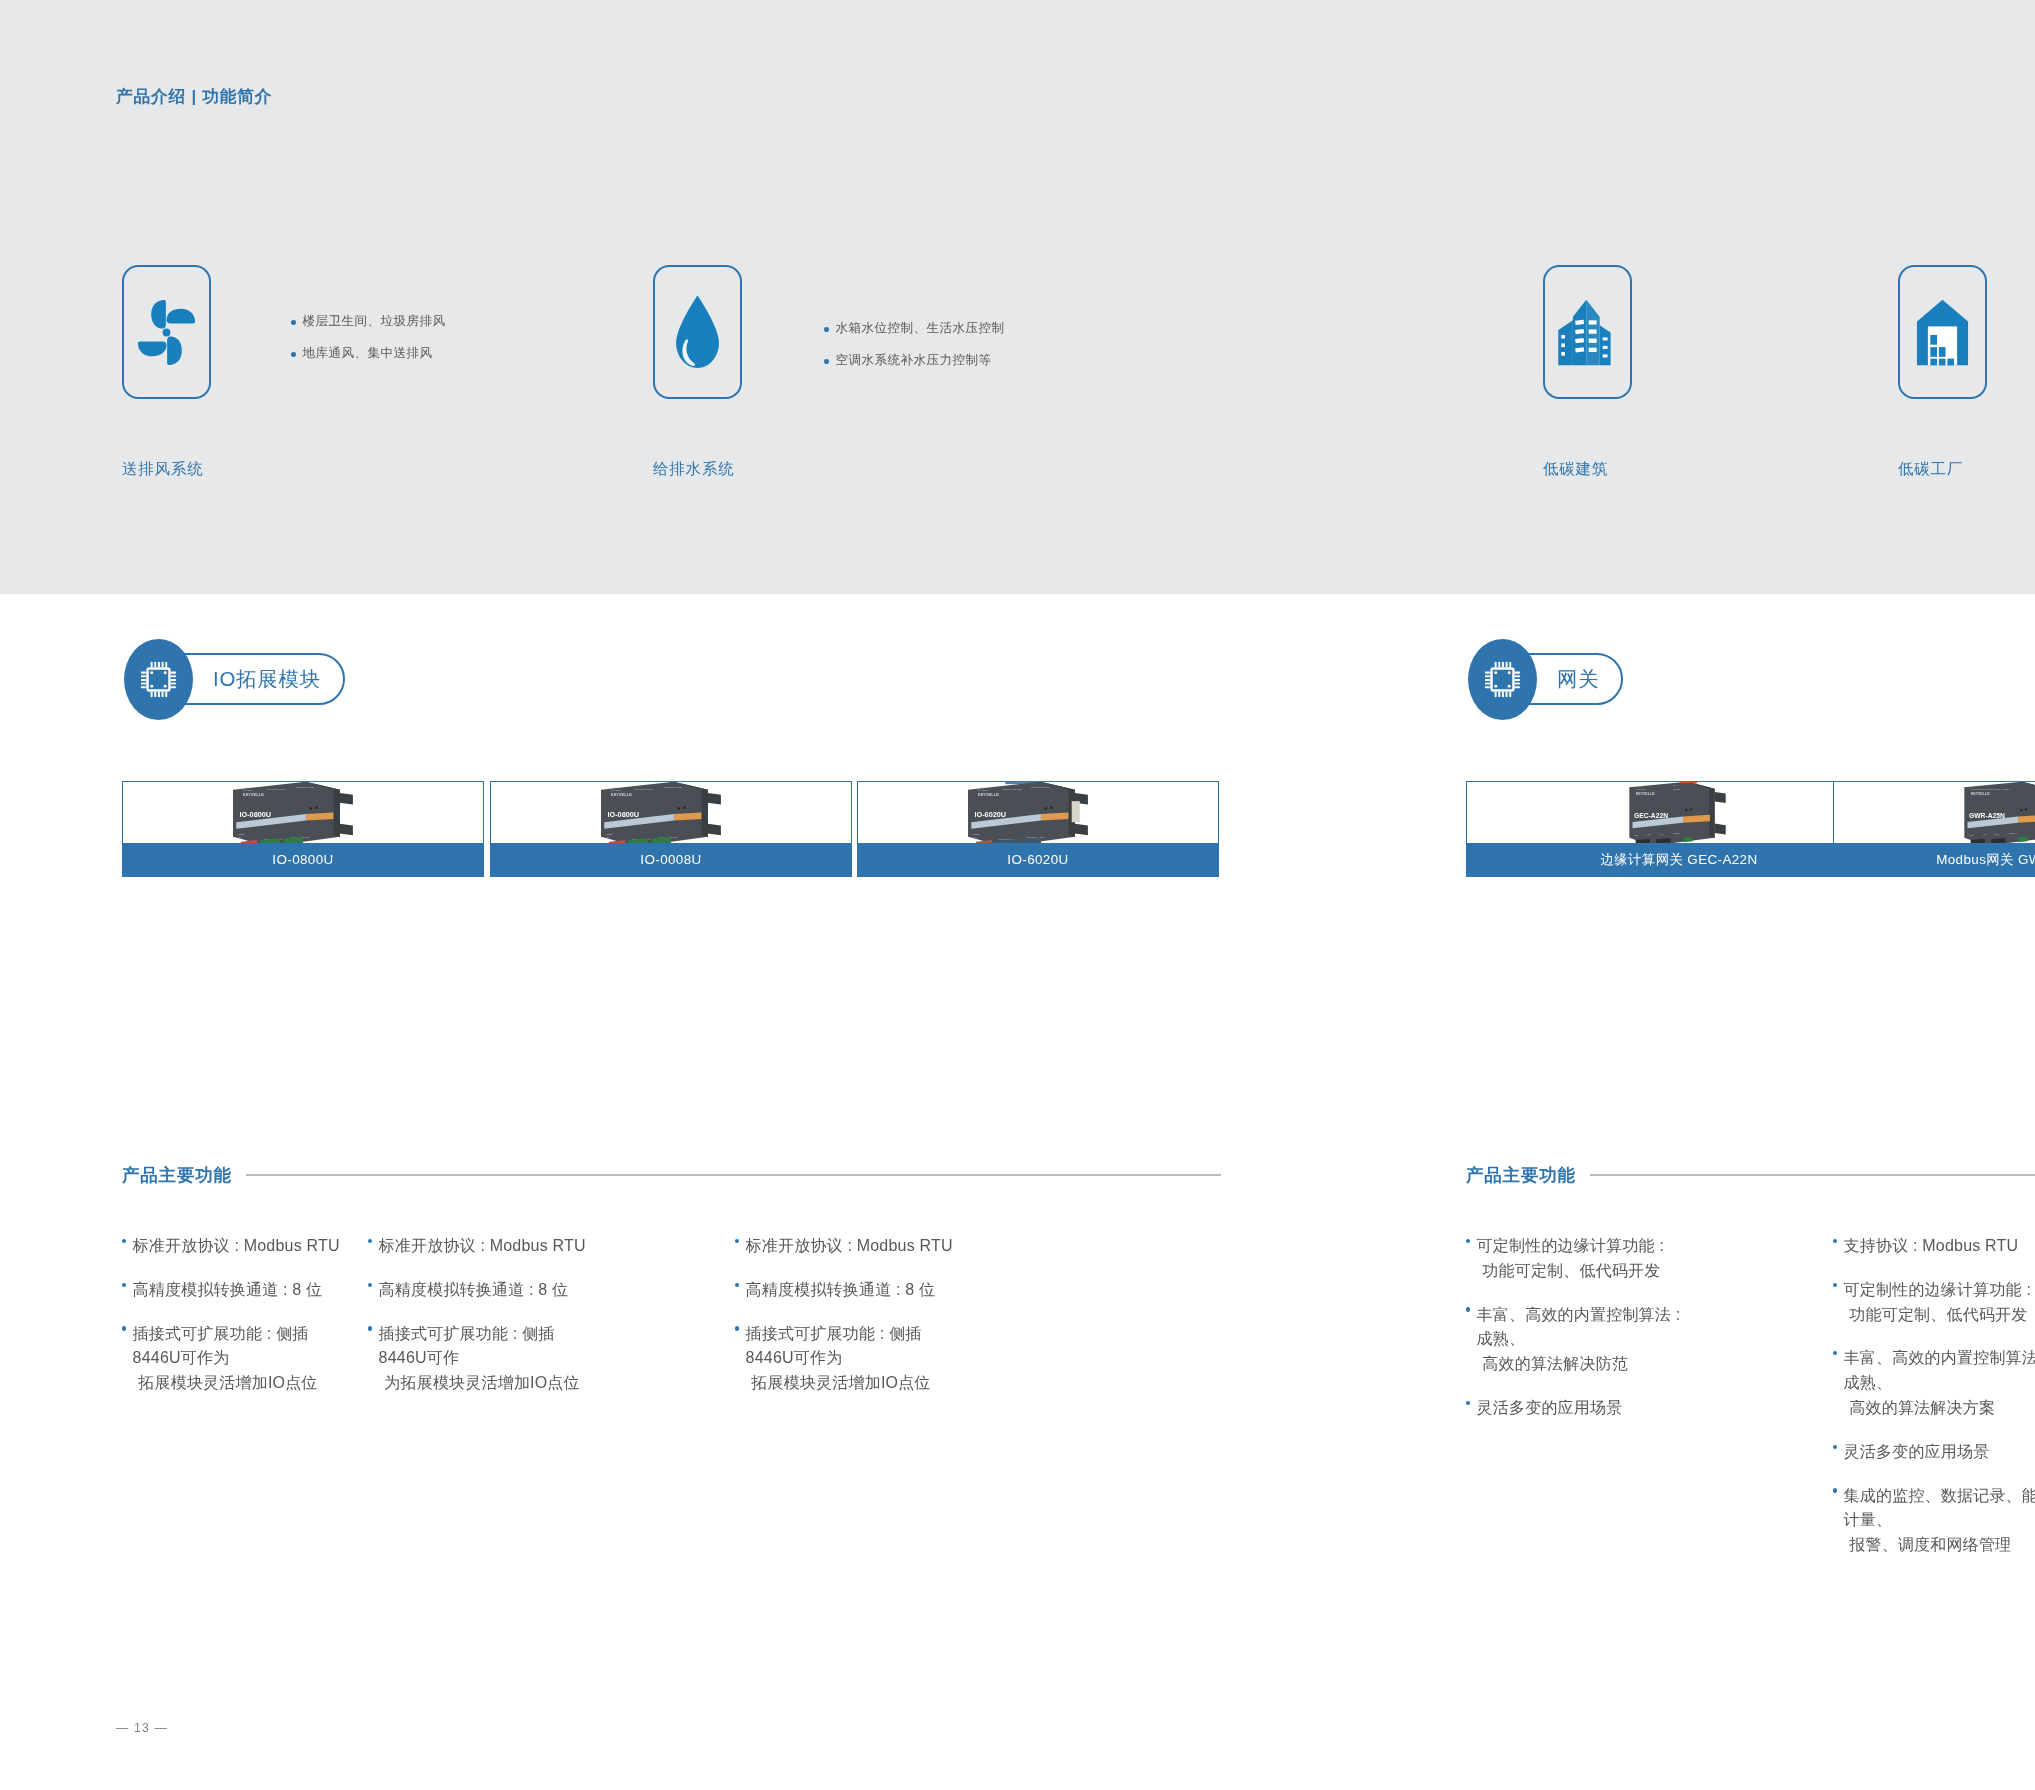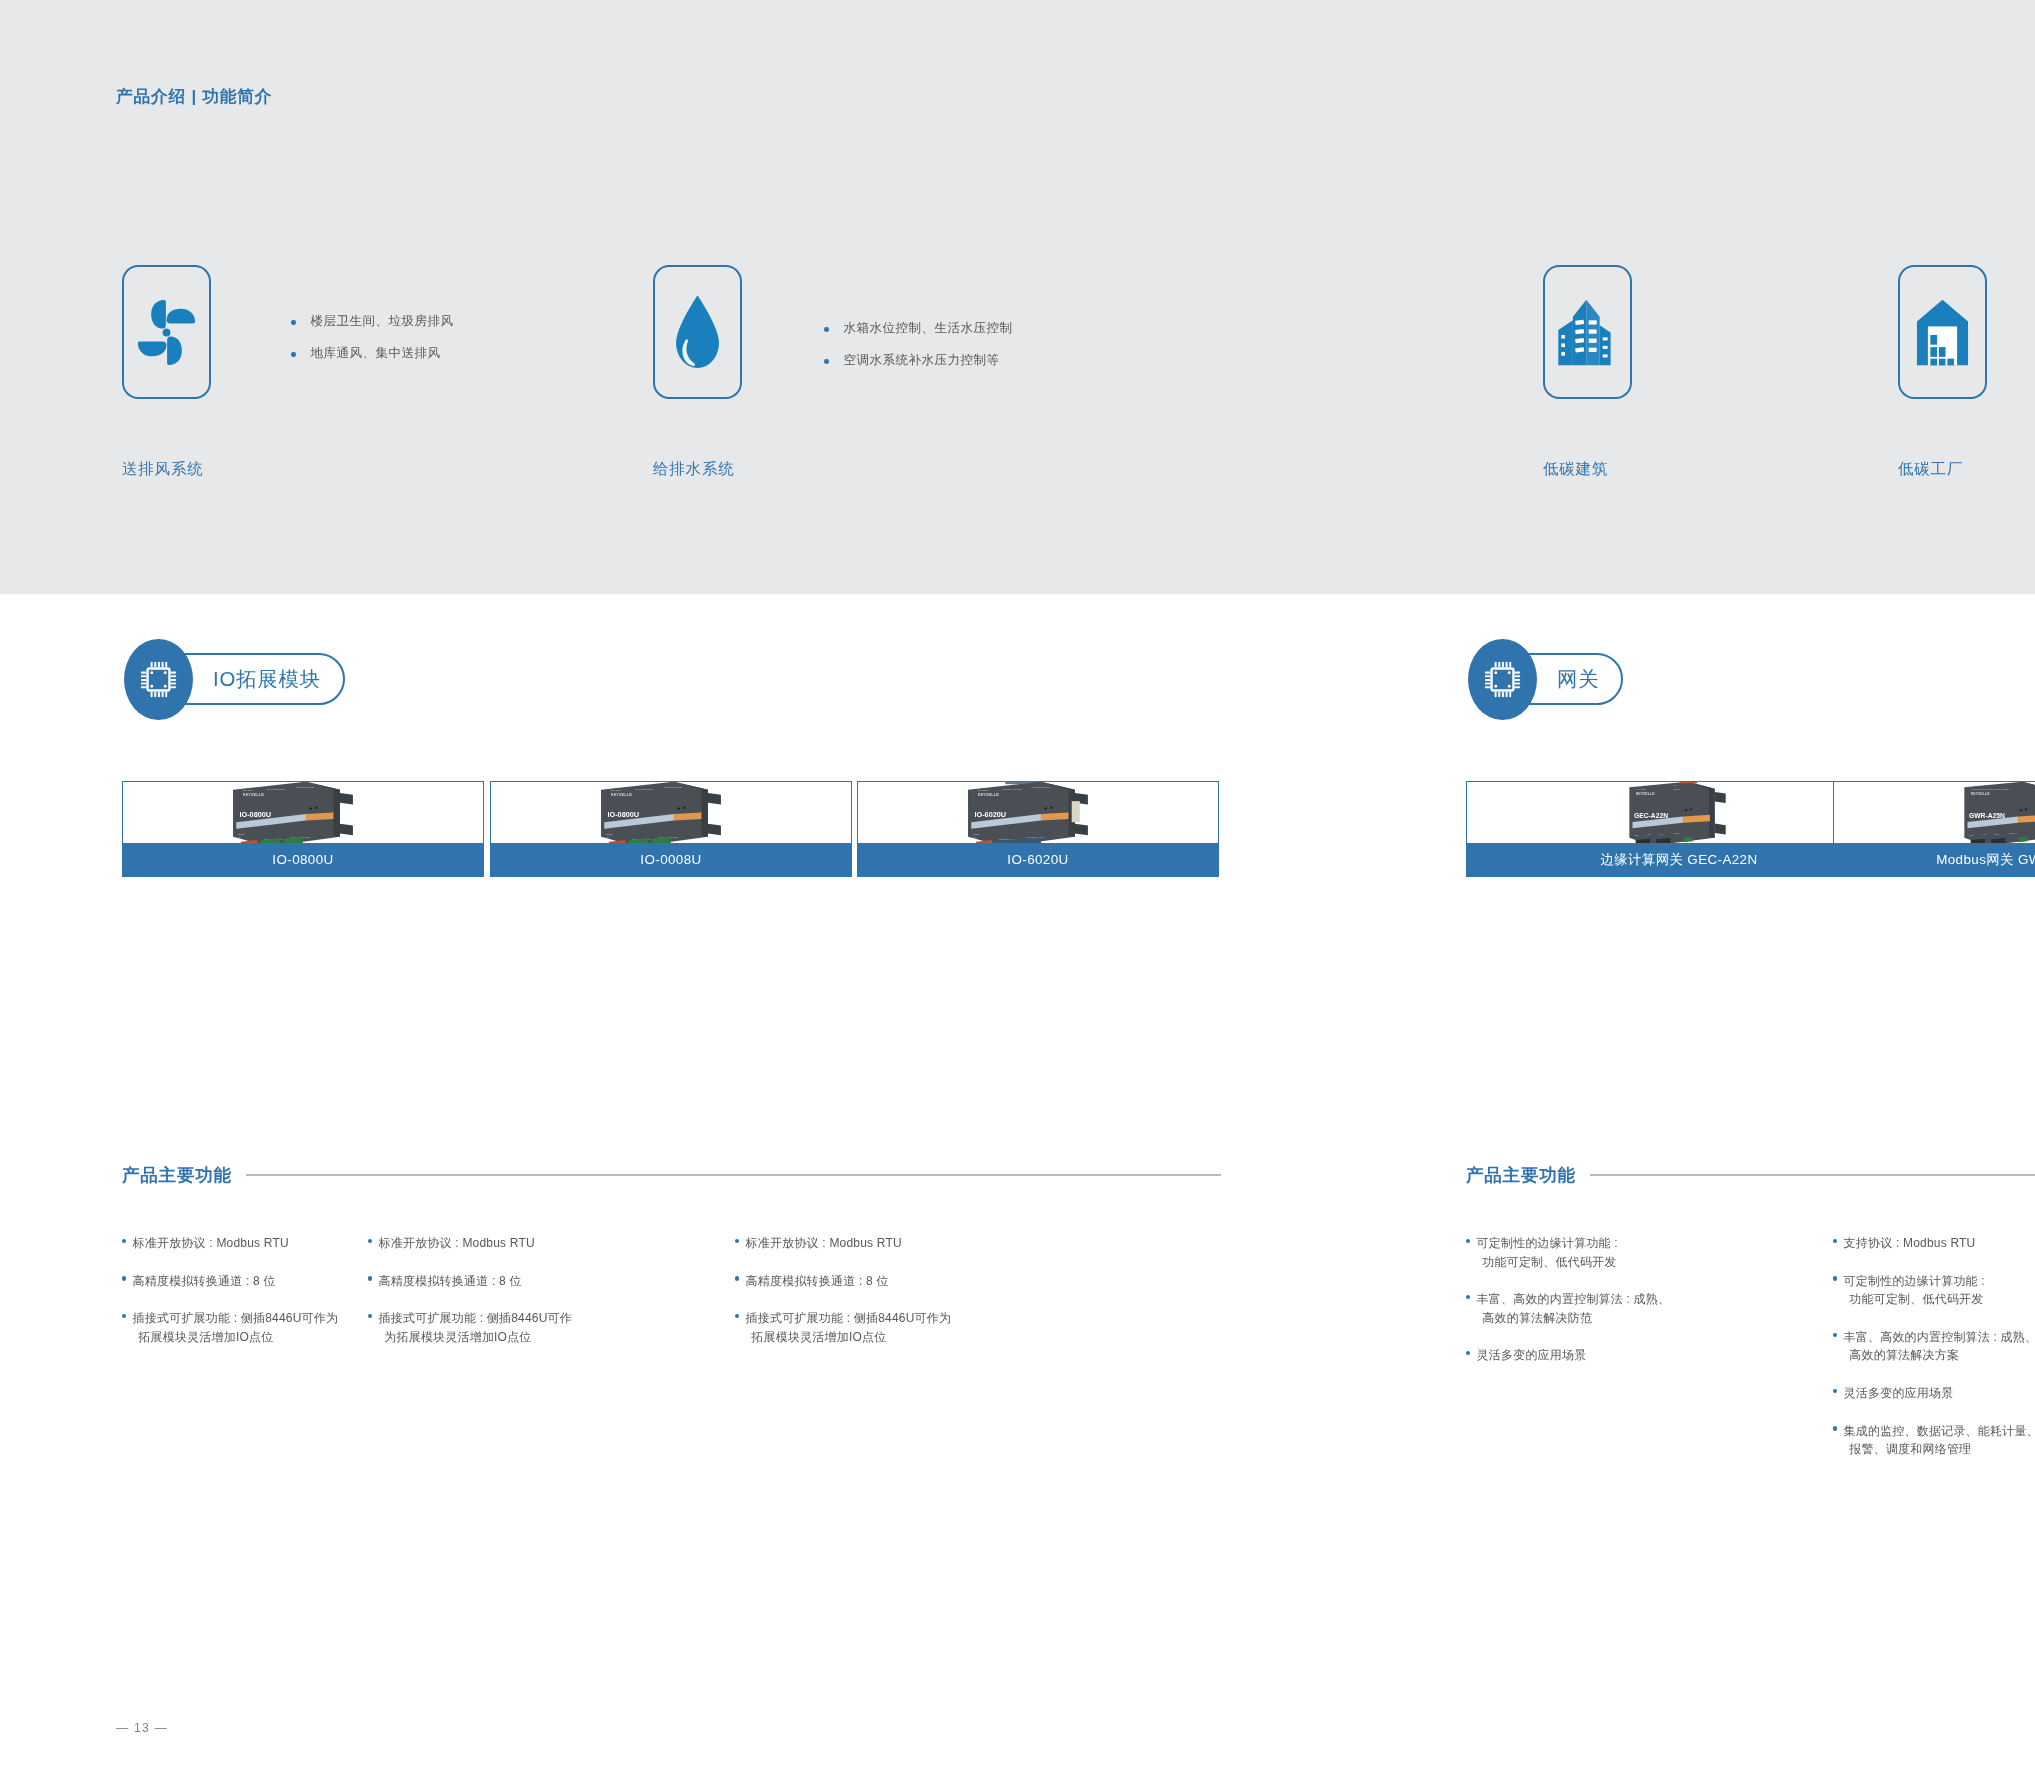--- a/index.html
+++ b/index.html
@@ -32,21 +32,21 @@
   }
   .icon-caption{
     position:absolute;
     font-size:15.5px;color:#2f74ad;white-space:nowrap;letter-spacing:0.8px;
   }
   .bullet-list{
     position:absolute;
     font-size:12.6px;color:#58585a;line-height:1.0;letter-spacing:0.4px;
   }
   .bullet-list .bl{
-    display:flex;align-items:flex-start;margin-bottom:19.5px;white-space:nowrap;gap:8px;
+    display:flex;align-items:flex-start;margin-bottom:19.5px;white-space:nowrap;
   }
   .bullet-list .bl:last-child{margin-bottom:0;}
   .bullet-list .dot{
     width:4.5px;height:4.5px;border-radius:50%;background:#2f74ad;
     margin-right:7px;margin-top:5.3px;flex:none;
   }
 
   
   .page{position:absolute;top:594px;width:1311px;height:1196px;}
   .page-left{left:0;}
@@ -87,21 +87,21 @@
 
   
   .sec-title-wrap{position:absolute;display:flex;align-items:center;}
   .sec-title{
     font-size:17.5px;color:#2f74ad;font-weight:bold;letter-spacing:0.8px;
     white-space:nowrap;
   }
   .sec-rule{height:1.2px;background:#b9bbbd;margin-left:14px;}
 
   
-  .feat-col{position:absolute;font-size:12px;color:#58585a;letter-spacing:0.2px;}
+  .feat-col{position:absolute;font-size:16px;color:#58585a;letter-spacing:0.2px;}
   .feat-item{display:flex;align-items:flex-start;margin-bottom:19px;}
   .feat-item .dot{
     width:4.1px;height:4.1px;border-radius:50%;background:#2f74ad;
     margin-right:6.5px;margin-top:4.9px;flex:none;
   }
   .feat-txt{line-height:1.55;}
   .feat-txt .ind{display:block;padding-left:5.7px;}
 
   .pagenum{
     position:absolute;bottom:55px;font-size:12.2px;color:#808285;letter-spacing:1.2px;

